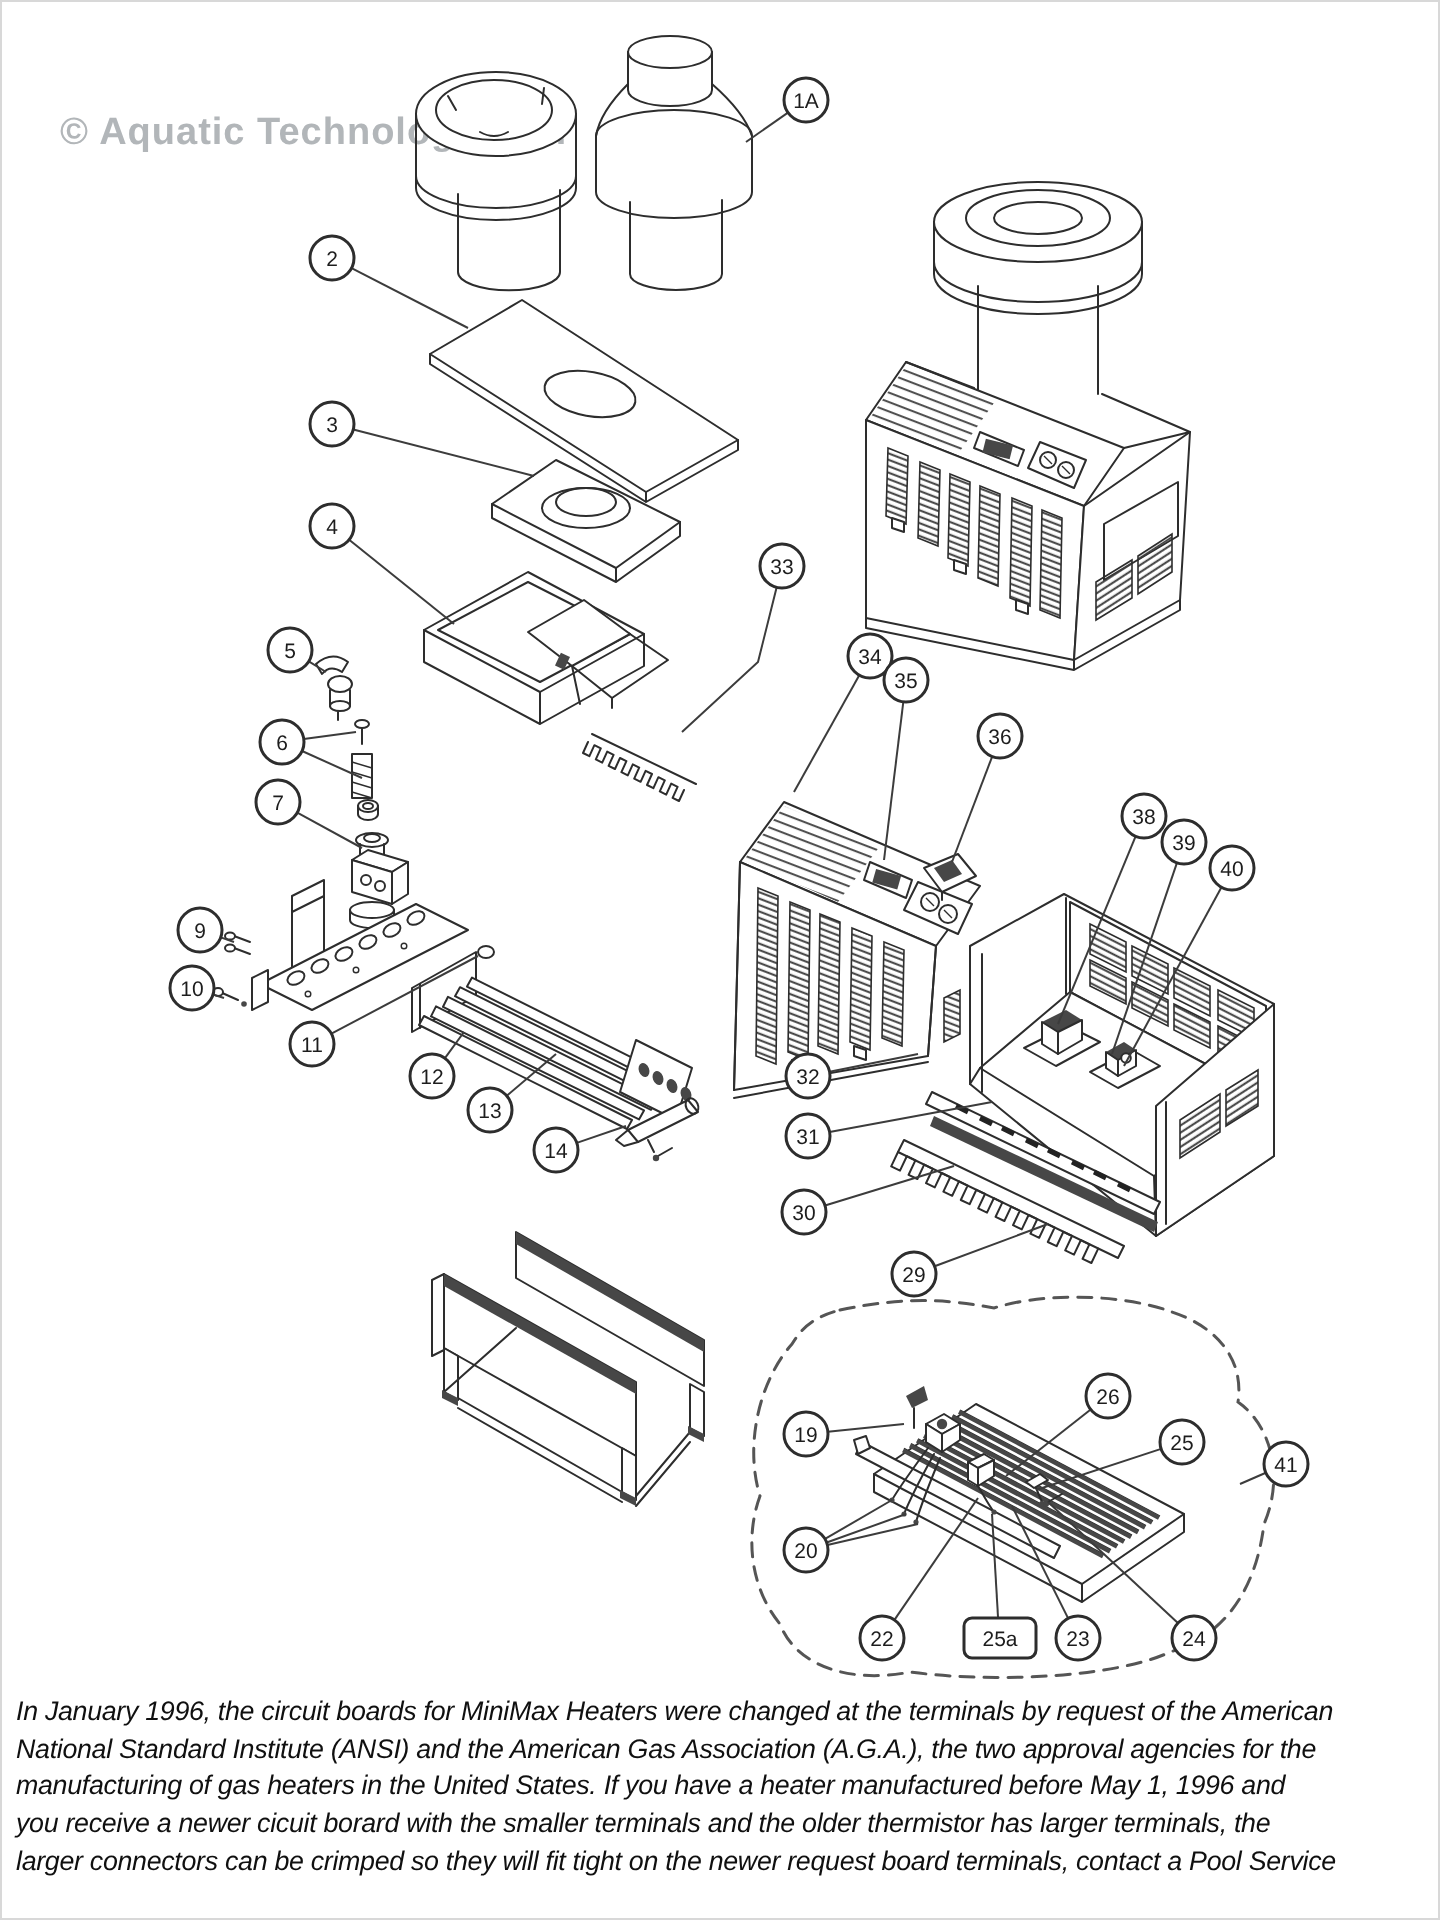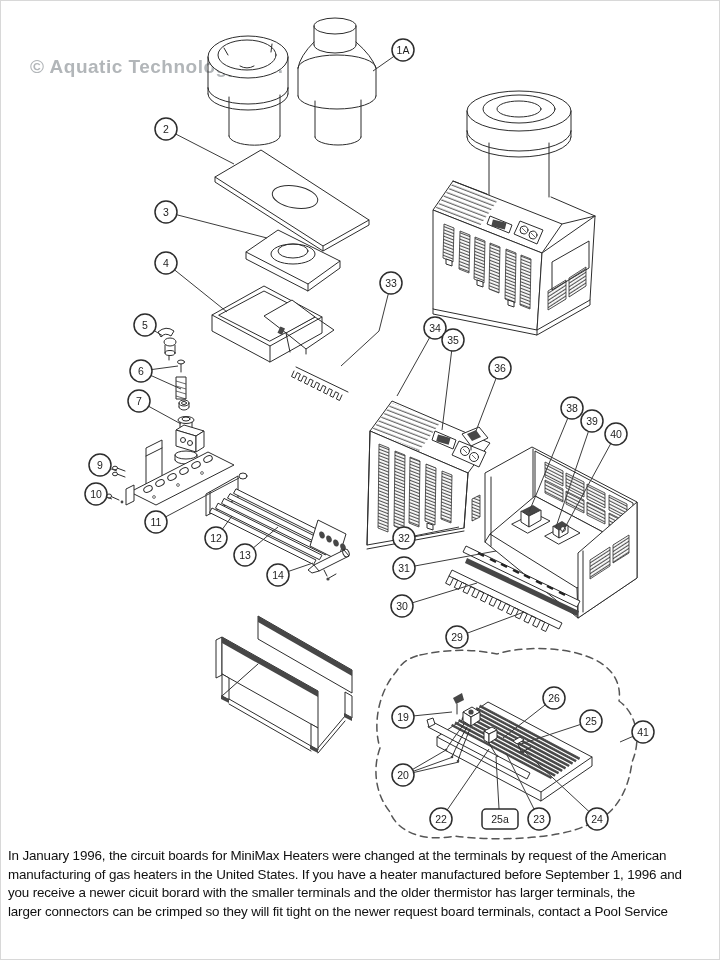--- a/index.html
+++ b/index.html
@@ -3,21 +3,21 @@
 <meta charset="utf-8">
 <style>
   html,body{margin:0;padding:0;}
   body{width:720px;height:960px;background:#ffffff;position:relative;overflow:hidden;
        font-family:"Liberation Sans", sans-serif;box-shadow:inset 0 0 0 1px #d8d8d8;}
   .page{position:absolute;inset:0;}
   .watermark{position:absolute;left:30px;top:56px;font-size:19px;font-weight:700;
              letter-spacing:.5px;color:#b2b6b9;white-space:nowrap;}
   svg{position:absolute;left:0;top:0;}
   .footer{position:absolute;left:8px;top:847px;width:708px;color:#101010;
-          font-size:13.4px;line-height:18.7px;letter-spacing:-0.15px;}
+          font-size:13.4px;line-height:18.7px;letter-spacing:-0.15px;font-style:italic;}
   
   .ln{fill:none;stroke:#2d2d2d;stroke-width:1;stroke-linecap:round;stroke-linejoin:round;}
   .fw{fill:#ffffff;stroke:#2d2d2d;stroke-width:1;stroke-linejoin:round;}
   .dk{fill:#474747;stroke:none;}
   .lva{fill:url(#lv1);stroke:#2d2d2d;stroke-width:.8;}
   .lvb{fill:url(#lv2);stroke:#2d2d2d;stroke-width:.8;}
   .lvc{fill:url(#lv3);stroke:#2d2d2d;stroke-width:.8;}
   .hat{fill:url(#lvh);stroke:none;}
   .thin{fill:none;stroke:#2d2d2d;stroke-width:.7;}
   .callout-text{font-family:"Liberation Sans",sans-serif;font-size:10.5px;fill:#1d1d1d;}
@@ -494,17 +494,18 @@
         <g>
           <polyline points="632.9122293812144,736.385987225559 620,742" fill="none" stroke="#3c3c3c" stroke-width="1"></polyline>
           <circle cx="643" cy="732" r="11" fill="#ffffff" stroke="#2d2d2d" stroke-width="1.5"></circle>
           <text x="643" y="735.8" text-anchor="middle" class="callout-text">41</text>
         </g>
       </g>
   </svg>
 
   <div class="footer" id="footer">
       <div>In January 1996, the circuit boards for MiniMax Heaters were changed at the terminals by request of the American</div>
-      <div>manufacturing of gas heaters in the United States. If you have a heater manufactured before September 1, 1996 and</div>
+      <div>National Standard Institute (ANSI) and the American Gas Association (A.G.A.), the two approval agencies for the</div>
+      <div>manufacturing of gas heaters in the United States. If you have a heater manufactured before May 1, 1996 and</div>
       <div>you receive a newer cicuit borard with the smaller terminals and the older thermistor has larger terminals, the</div>
       <div>larger connectors can be crimped so they will fit tight on the newer request board terminals, contact a Pool Service</div>
     </div>
 </div>
 
 </body></html>

